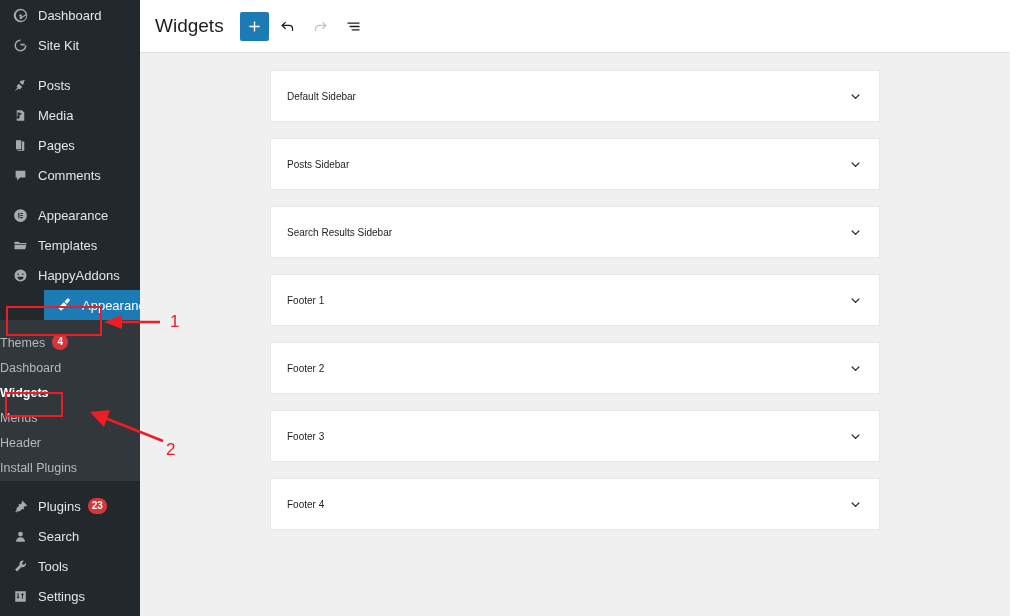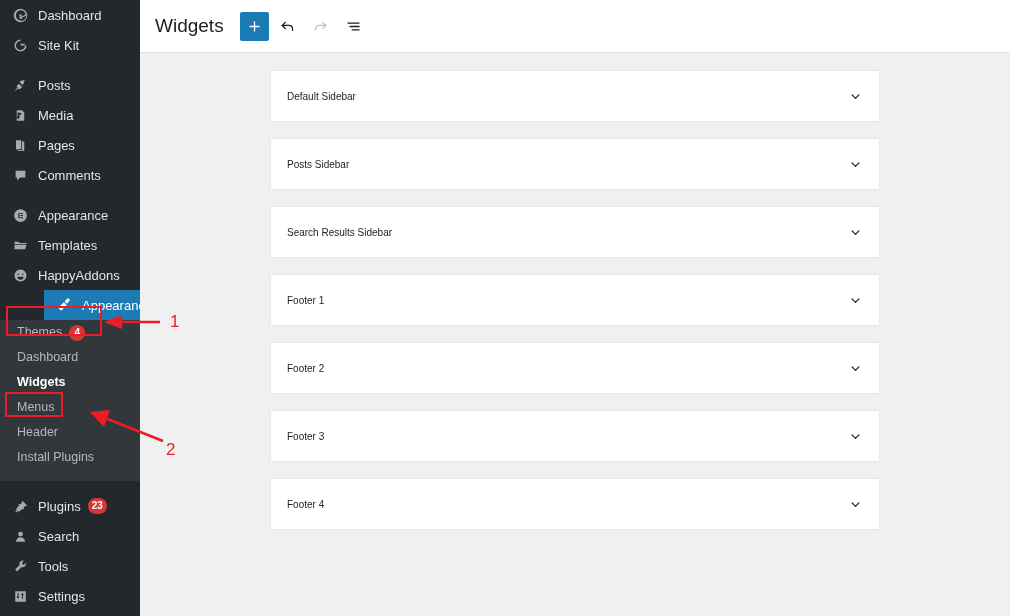--- a/index.html
+++ b/index.html
@@ -83,23 +83,23 @@
     line-height: 1;
   }
 
   
   #submenu {
     background: #32373c;
     padding: 5px 0 6px 0;
   }
   .sub-item {
     display: flex;
-    align-items: flex-start;
+    align-items: flex-end;
     height: 25px;
-    padding-left: 17px;
+    padding-left: 0;
     font-size: 12.5px;
     color: #b4b9be;
     white-space: nowrap;
   }
   .sub-item.current {
     color: #ffffff;
     font-weight: bold;
   }
 
   

